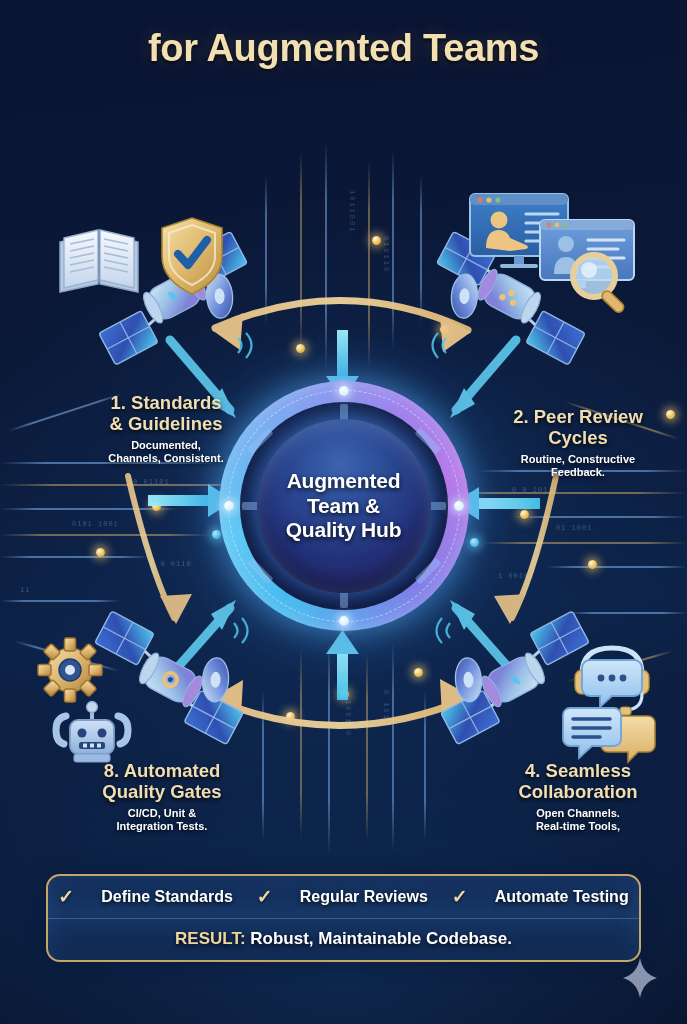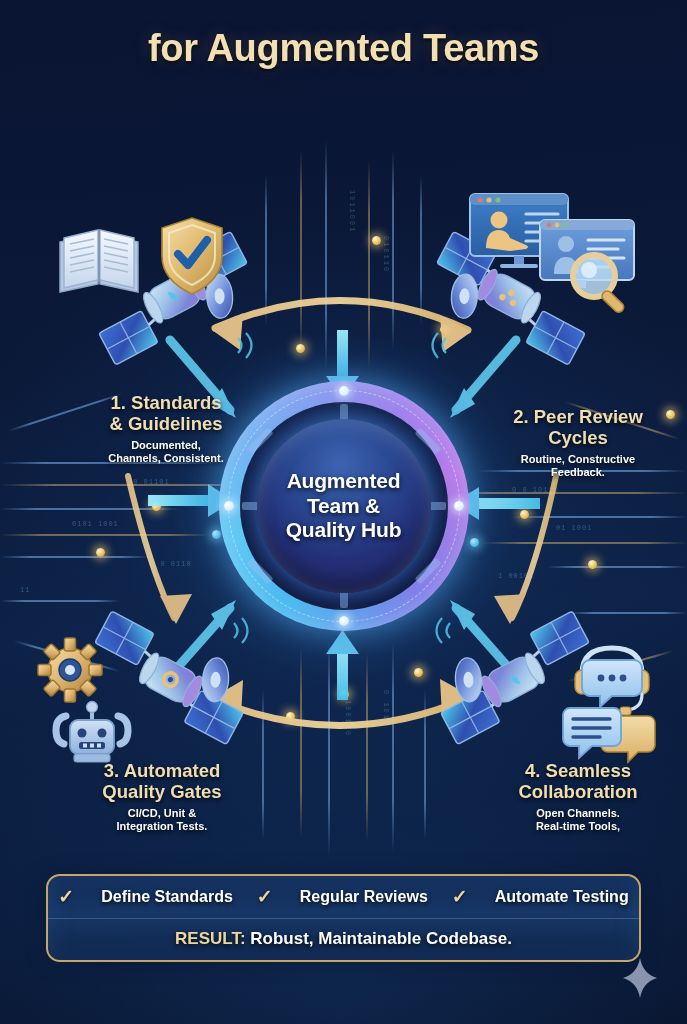--- a/index.html
+++ b/index.html
@@ -656,21 +656,21 @@
       <div>Cycles</div>
     </div>
     <div class="q-sub">
       <div>Routine, Constructive</div>
       <div>Feedback.</div>
     </div>
   </div>
 
   <div class="quad bl">
     <div class="q-title">
-      <div>3. Automated</div>
+      <div>8. Automated</div>
       <div>Quality Gates</div>
     </div>
     <div class="q-sub">
       <div>CI/CD, Unit &amp;</div>
       <div>Integration Tests.</div>
     </div>
   </div>
 
   <div class="quad br">
     <div class="q-title">

